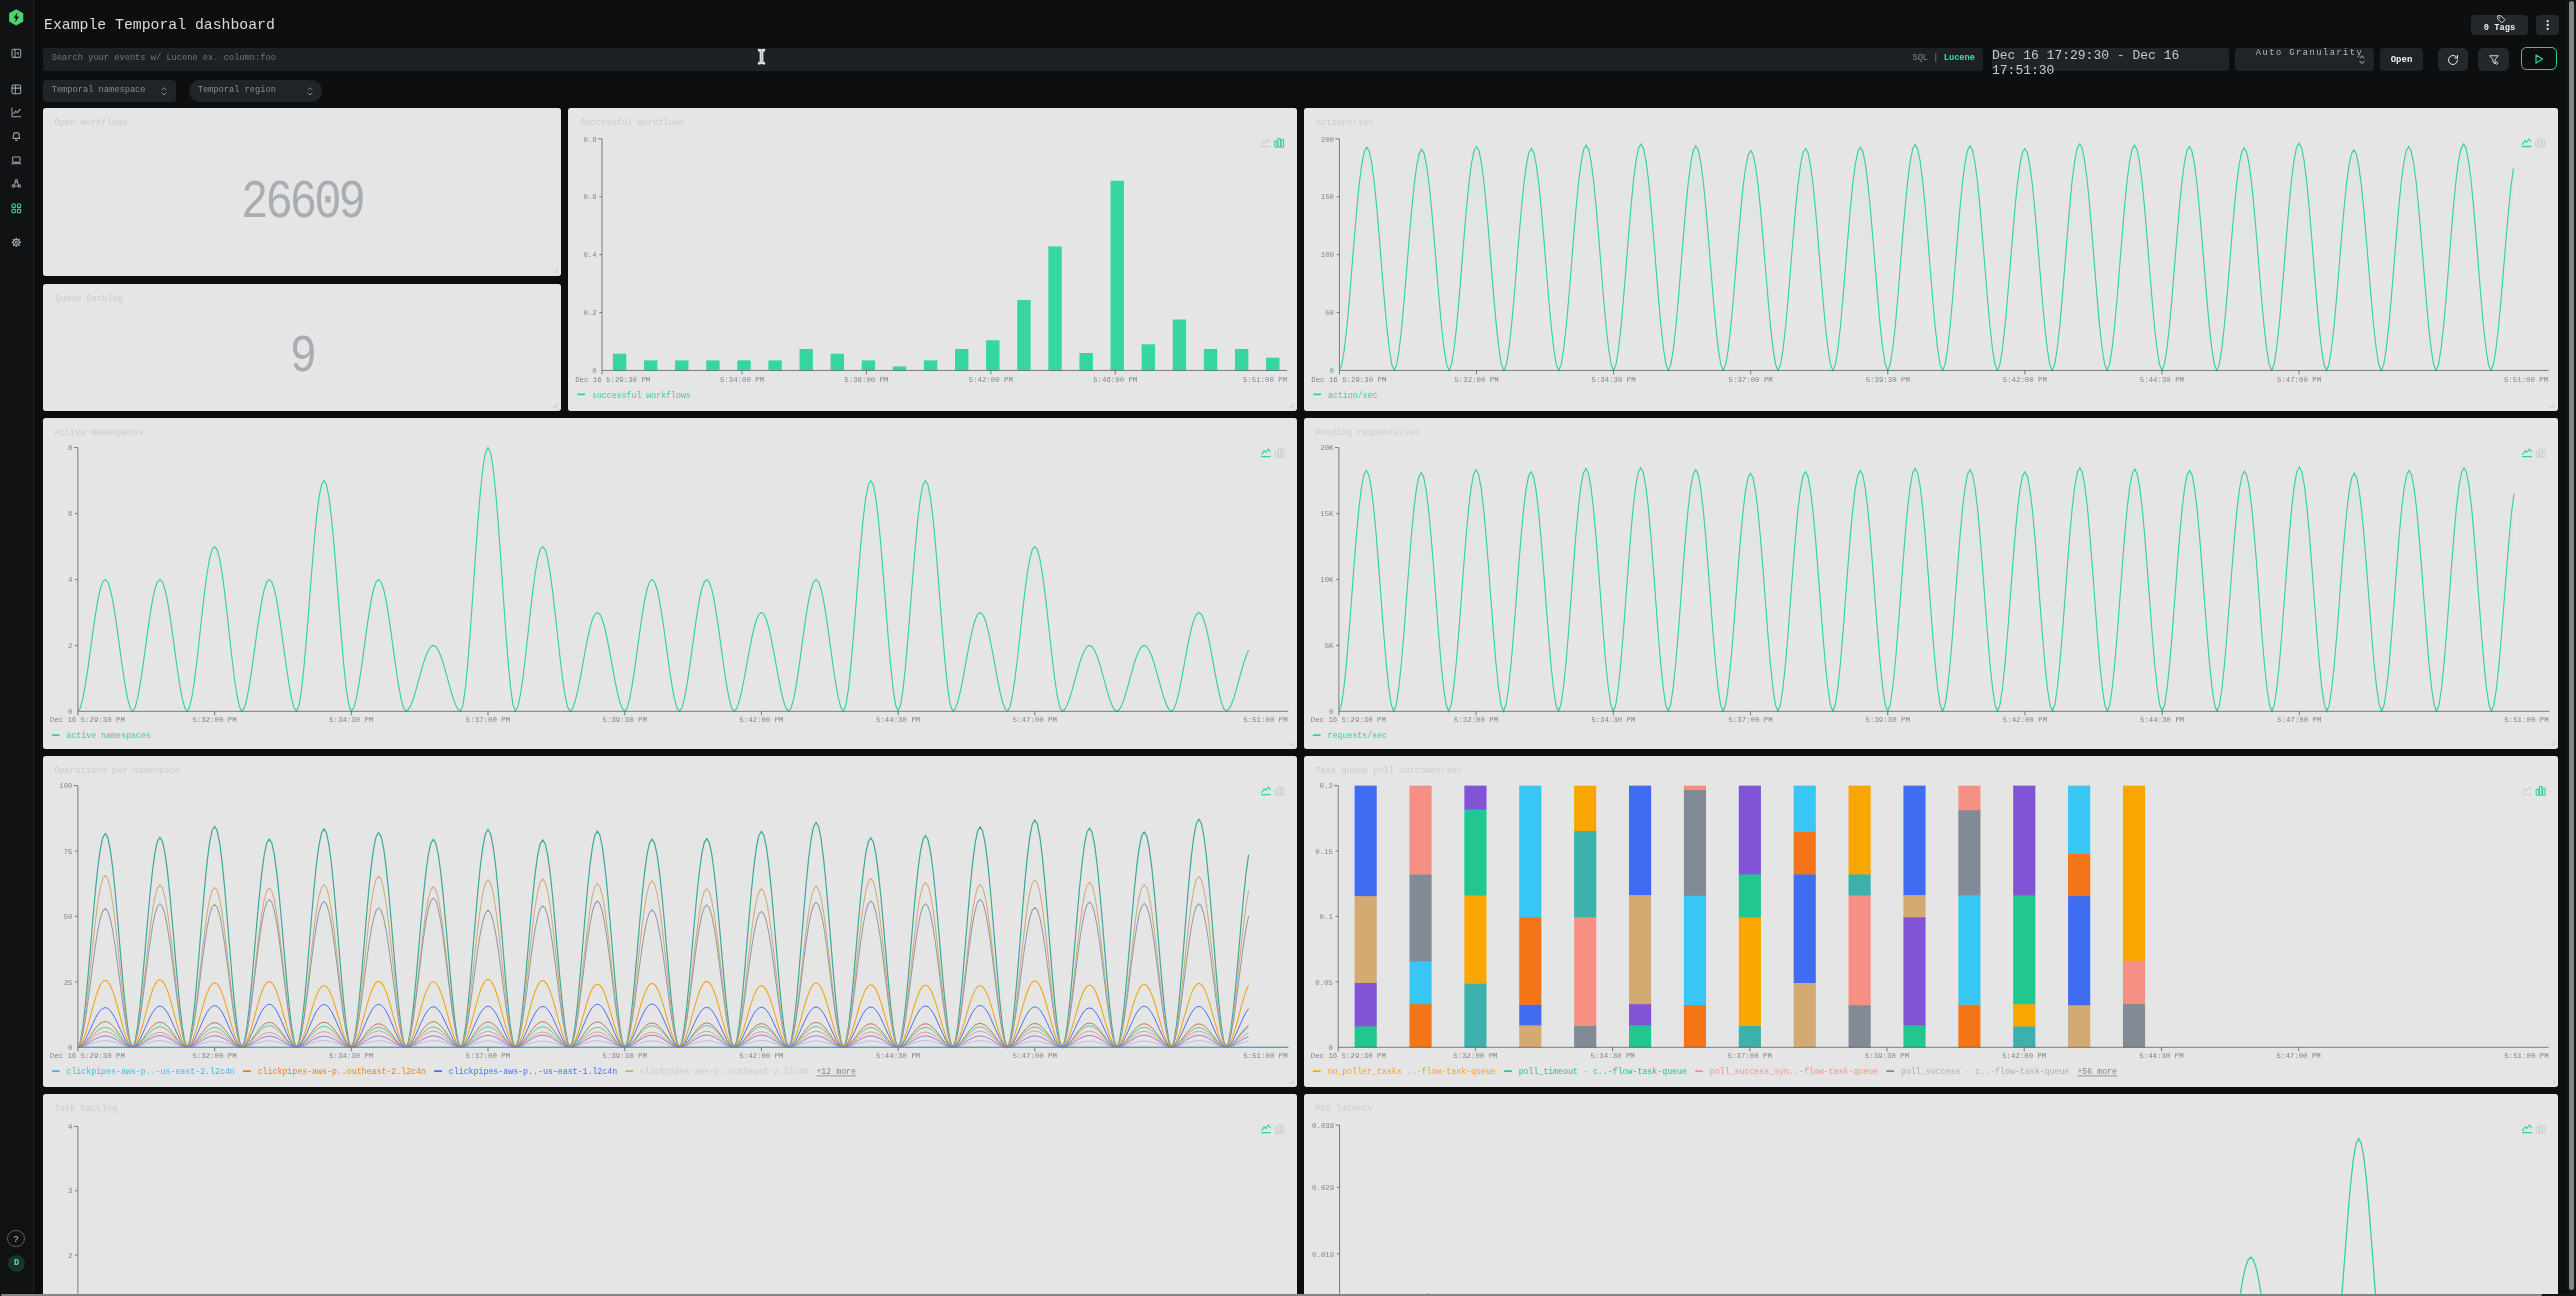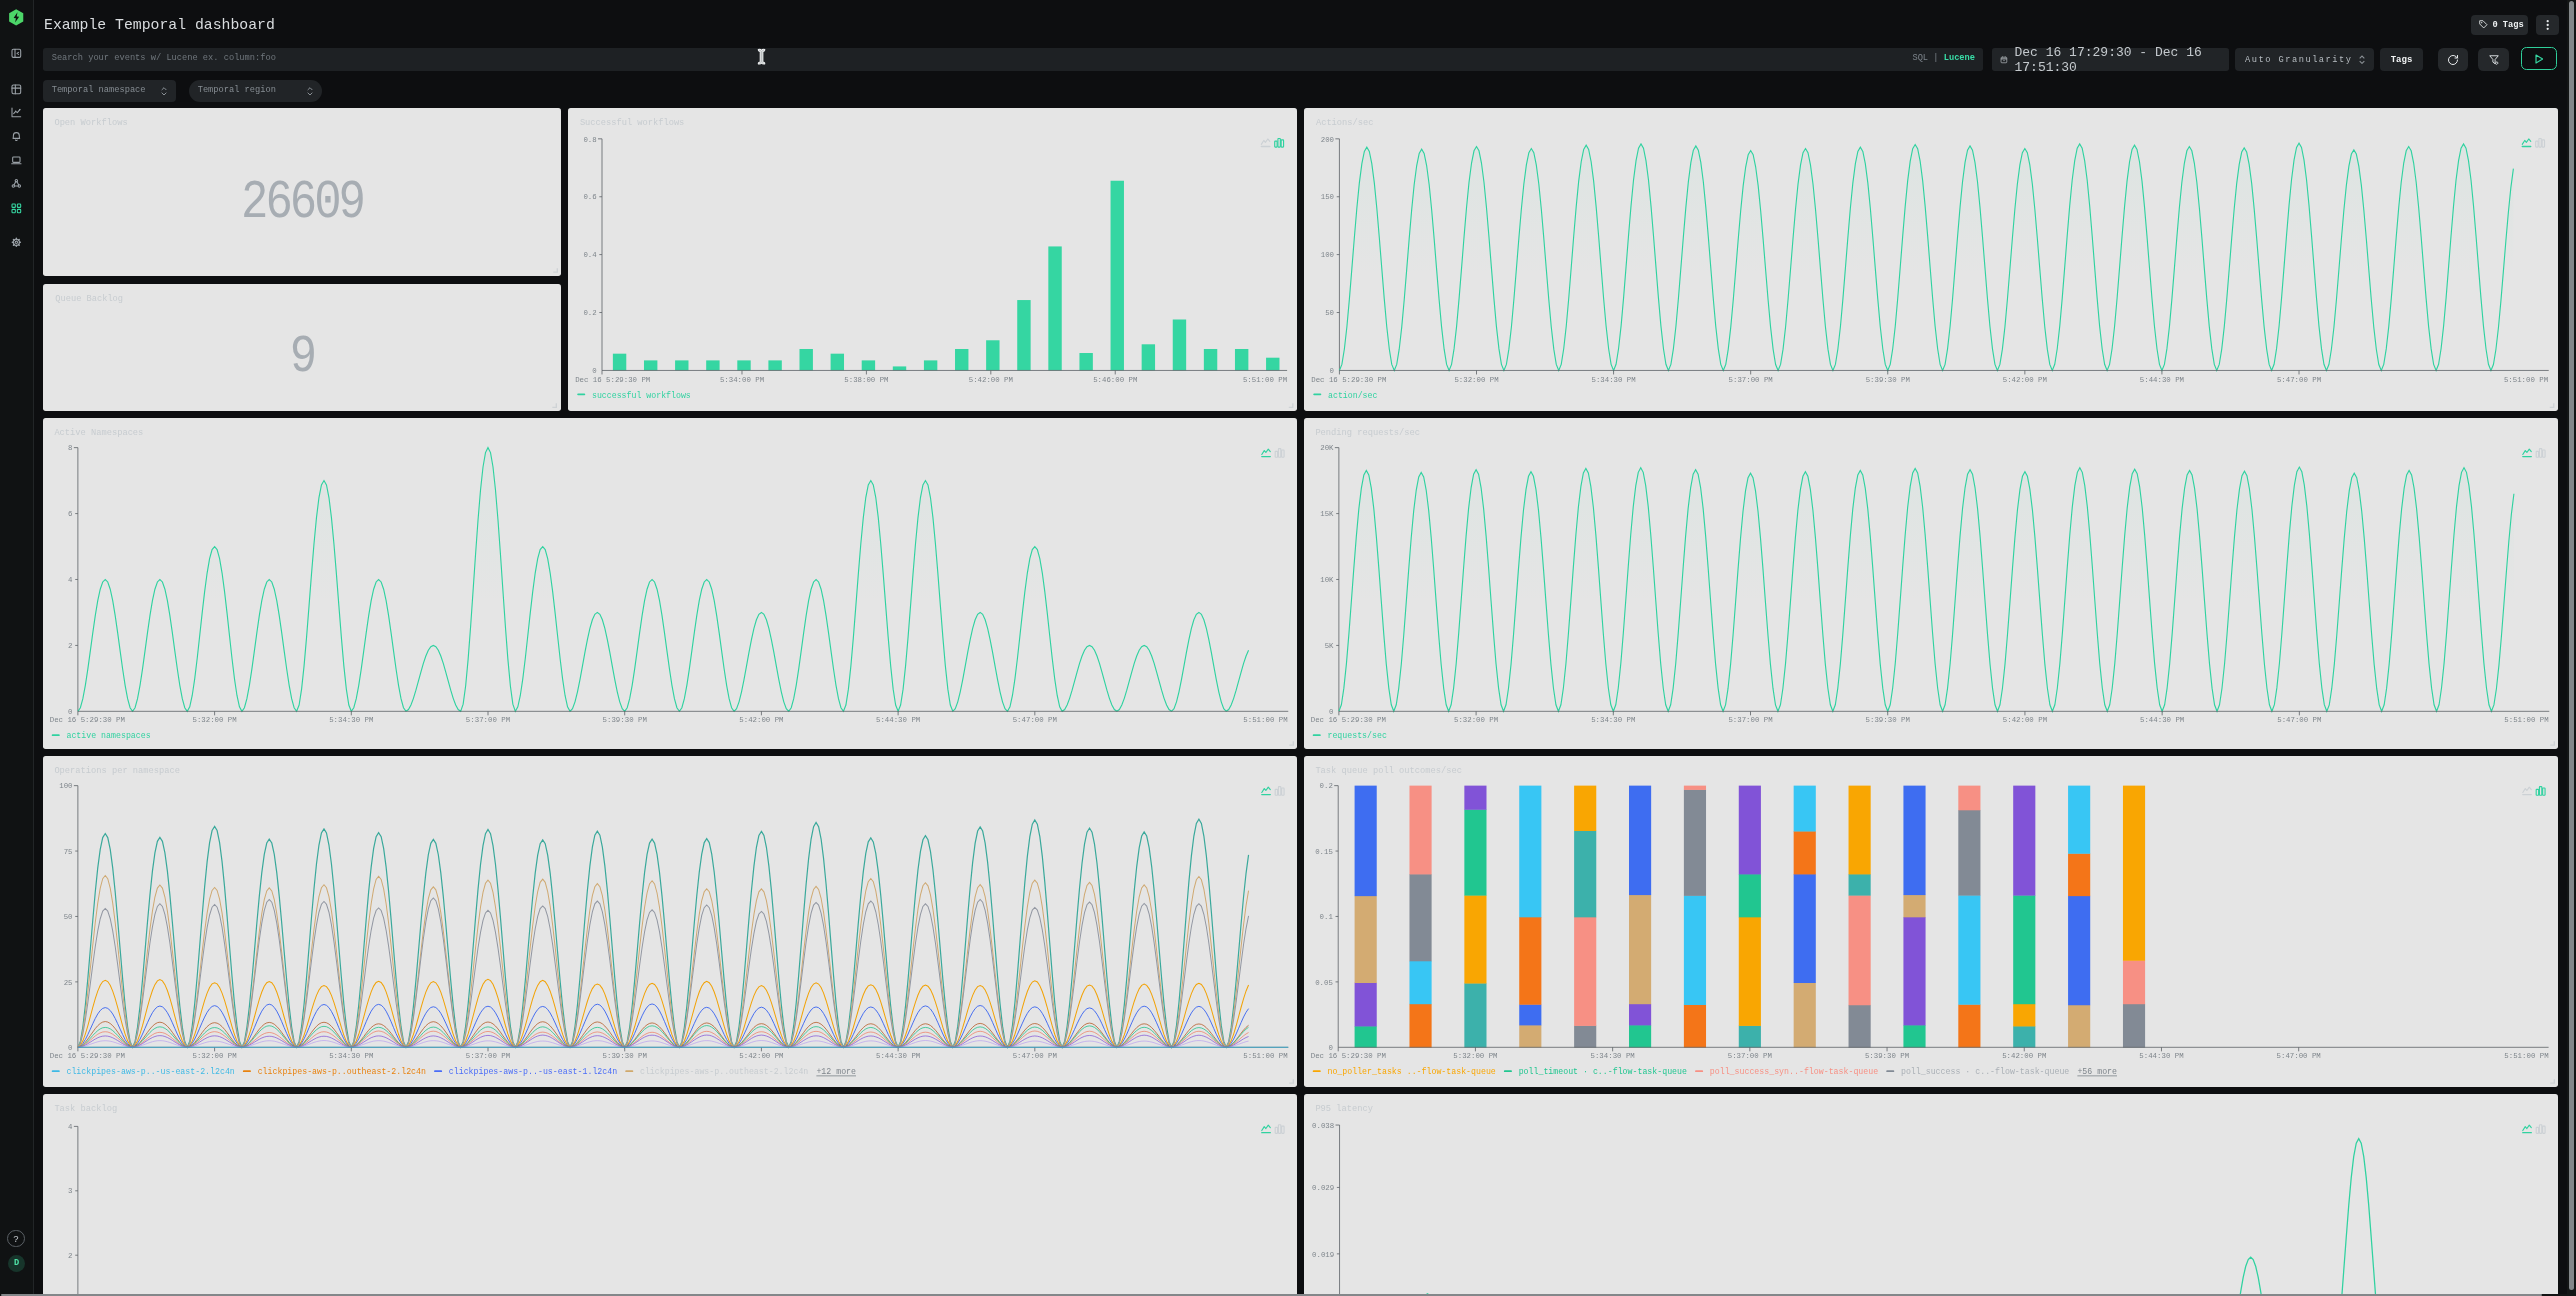--- a/index.html
+++ b/index.html
@@ -1,17 +1,17 @@
 <!DOCTYPE html>
 <html style="font-size:10.7px"><head><meta charset="utf-8"><style>
 * { margin:0; padding:0; box-sizing:border-box; }
 html,body { width:2576px; height:1297px; background:#0d0e10; overflow:hidden; filter:brightness(1);
   font-family:"Liberation Mono", monospace; -webkit-font-smoothing:antialiased; }
 .abs { position:absolute; }
-.btn { background:#25282b; display:flex; align-items:center; }
+.btn { background:#25282b; display:flex; align-items:center;flex-direction:column; }
 .panel { position:absolute; background:#e5e5e5; border-radius:2.7px; overflow:hidden; }
 svg text { font-family:"Liberation Mono", monospace; }
 </style></head>
 <body>
 <div class="abs" style="left:44px;top:17.4px;font-size:14.8px;color:#d9dcdf">Example Temporal dashboard</div>
 <div class="abs btn" style="left:2471px;top:14.8px;width:57px;height:20px;border-radius:4px">
       <svg width="8.7" height="8.7" viewBox="0 0 24 24" fill="none" stroke="#e8ebed" stroke-width="2.4" style="margin:0 4.7px 0 8px">
       <path d="M2,2 H11 L22,13 L13,22 L2,11 Z"></path>
       <circle cx="7.5" cy="7.5" r="1.7" fill="#e8ebed" stroke="none"></circle>
     </svg>
@@ -40,21 +40,21 @@
     </svg>
       <span style="font-size:13px;color:#c4c9cd">Dec 16 17:29:30 - Dec 16 17:51:30</span>
   </div>
 <div class="abs btn" style="left:2235px;top:48px;width:139px;height:23px;background:#212427;border-radius:4px">
       <span style="font-size:8.7px;color:#b6bcc1;margin-left:10px;letter-spacing:1.5px">Auto Granularity</span>
       <svg class="abs" style="right:9.4px;top:6.7px" width="6" height="9.4" viewBox="0 0 9 14" fill="none" stroke="#8a9095" stroke-width="1.6">
       <path d="M1,5 L4.5,1.5 L8,5 M1,9 L4.5,12.5 L8,9"></path>
     </svg>
   </div>
 <div class="abs btn" style="left:2380px;top:48px;width:43px;height:23px;background:#212427;border-radius:4px;justify-content:center">
-      <span style="font-size:9px;color:#f1f3f4;font-weight:bold">Tags</span>
+      <span style="font-size:9px;color:#f1f3f4;font-weight:bold">Open</span>
   </div>
 <div class="abs btn" style="left:2438px;top:48px;width:29.5px;height:23px;border-radius:5.4px;justify-content:center">
       <svg width="12" height="12" viewBox="0 0 24 24" fill="none" stroke="#e8ebed" stroke-width="2" stroke-linecap="round" stroke-linejoin="round">
       <path d="M21,12 a9,9 0 1 1 -9,-9 c2.52,0 4.93,1 6.74,2.74 L21,8"></path>
       <path d="M21,3 v5 h-5"></path>
     </svg>
   </div>
 <div class="abs btn" style="left:2478px;top:48px;width:31px;height:23px;border-radius:5.4px;justify-content:center">
       <svg width="12" height="12" viewBox="0 0 24 24" fill="none" stroke="#dde1e4" stroke-width="1.9" stroke-linejoin="round">
       <path d="M3.5,3.5 H20.5 L14.2,11 V19.5 L9.8,16.2 V11 Z"></path>

